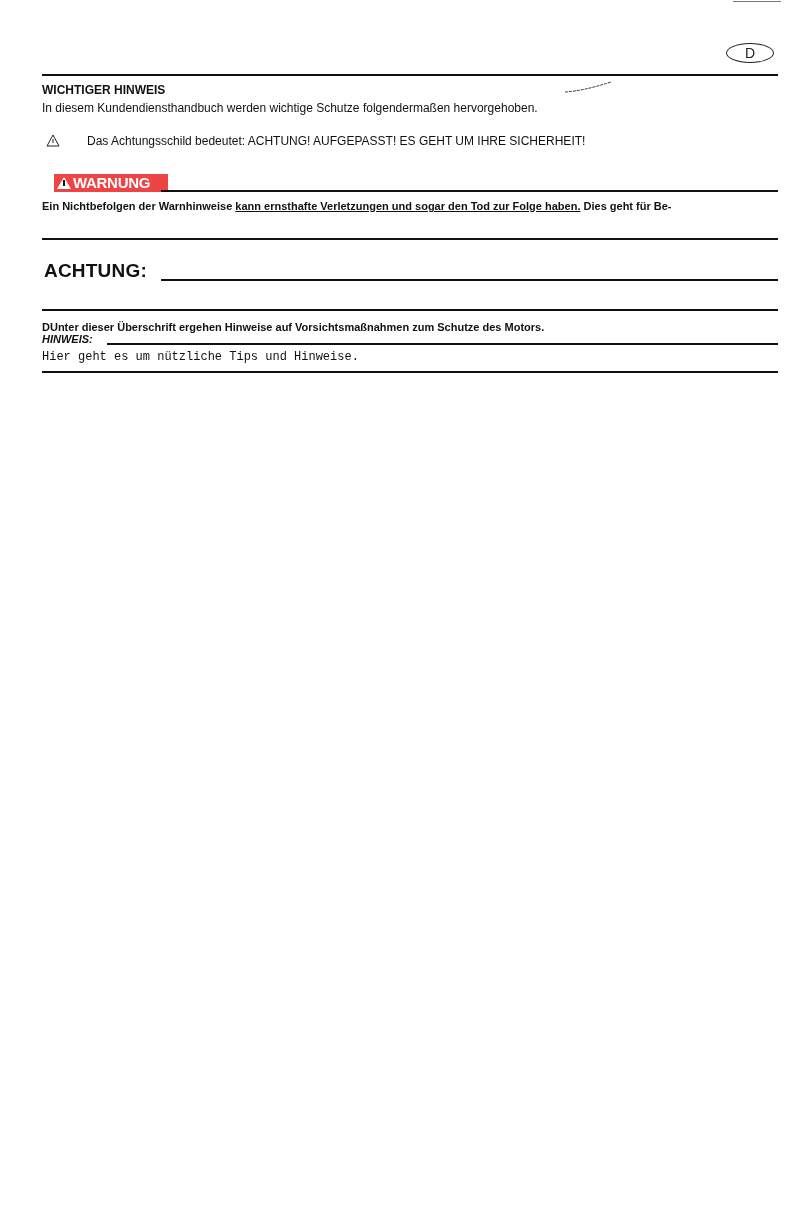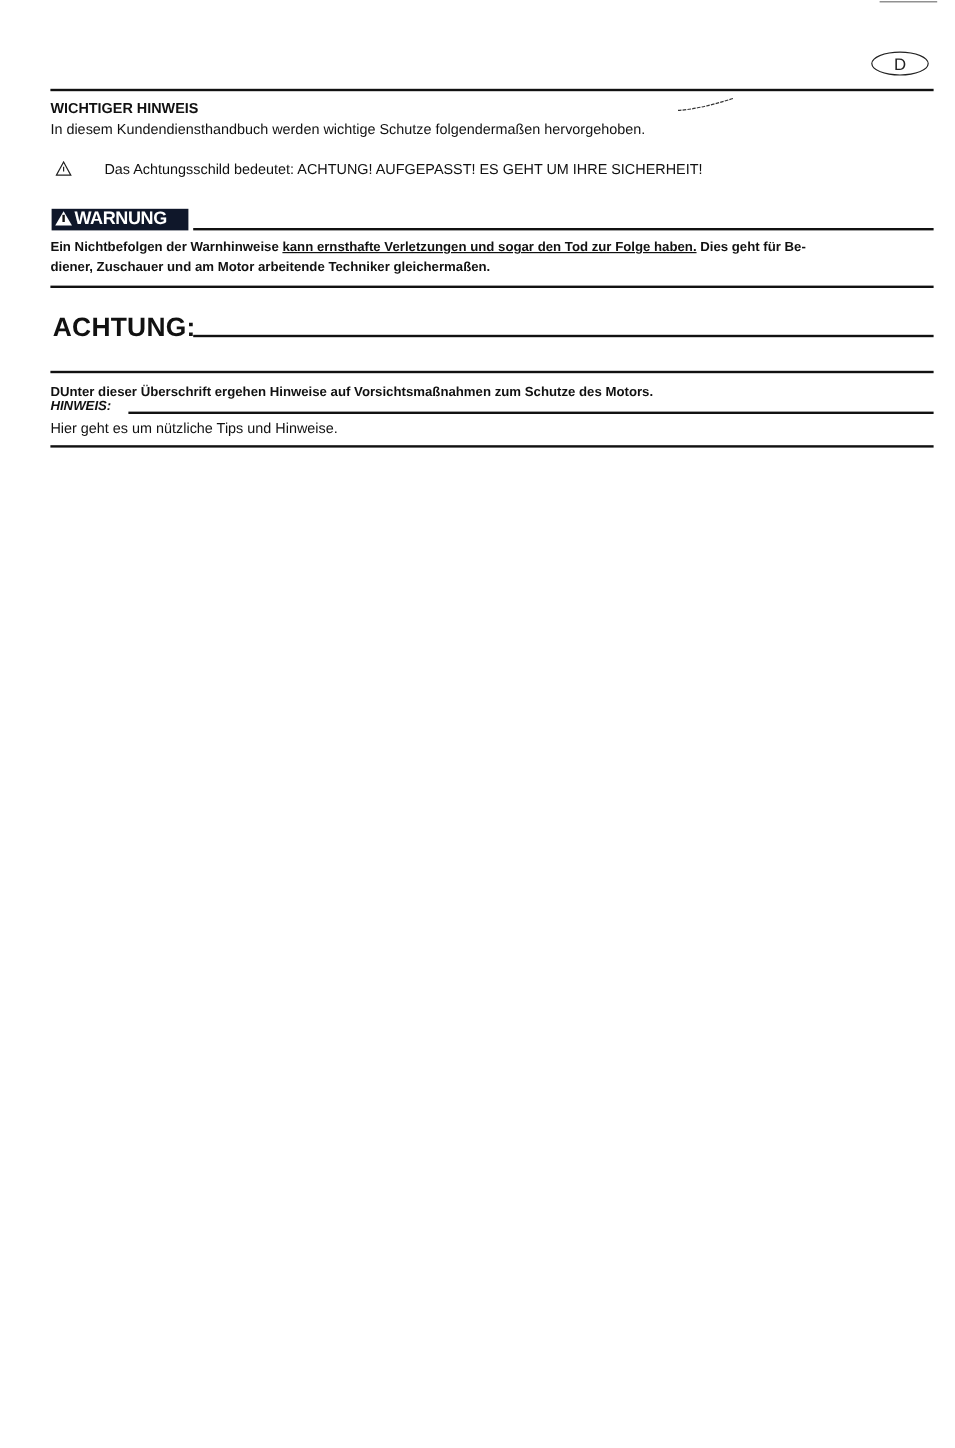--- a/index.html
+++ b/index.html
@@ -6,28 +6,28 @@
   body { width: 796px; height: 1207px; position: relative; overflow: hidden;
          font-family: "Liberation Sans", "DejaVu Sans", sans-serif; color: #111; }
   .abs { position: absolute; }
   .topmark { left: 733px; top: 1px; width: 48px; height: 1px; background: #777; }
   .lang-badge { left: 726px; top: 43px; width: 46px; height: 18px; border: 1px solid #222;
                 border-radius: 50%; font-size: 14px; text-align: center; line-height: 18px; color:#222; }
   .rule { left: 42px; width: 736px; height: 2px; background: #111; }
   .section-title { font-weight: bold; font-size: 12px; }
   .body-text { font-size: 12px; }
   .bold-text { font-weight: bold; font-size: 11px; line-height: 17px; }
-  .warn-box { left: 43px; top: 174px; width: 114px; height: 18px; background: #0f172a; color: #fff;
+  .warn-box { left: 54px; top: 174px; width: 114px; height: 18px; background: #ef4444; color: #fff;
               font-weight: bold; font-size: 15px; line-height: 18px; padding-left: 3px; box-sizing: border-box;
               letter-spacing: -0.3px; }
   .warn-tri { display:inline-block; width:0; height:0; border-left:7px solid transparent; border-right:7px solid transparent;
               border-bottom:12px solid #fff; position:relative; top:1px; margin-right:2px; }
   .warn-tri-mark { position:absolute; left:-1px; top:3px; width:2px; height:6px; background:#111; }
   u.ul { text-decoration: underline; margin-top: 24px; }
-  .achtung { left: 44px; top: 260px; font-size: 22px; font-weight: bold; letter-spacing: 0.2px; }
+  .achtung { left: 44px; top: 260px; font-size: 19px; font-weight: bold; letter-spacing: 0.2px; }
   .hinweis { left: 42px; top: 333px; font-size: 11px; font-weight: bold; font-style: italic; }
   .squiggle { left: 563px; top: 80px; width: 50px; height: 14px; }
 </style>
 </head>
 <body>
 
 <div class="abs topmark"></div>
 <div class="abs lang-badge">D</div>
 
 <div class="abs rule" style="top:74px;"></div>
@@ -43,25 +43,24 @@
   <line x1="7" y1="5" x2="7" y2="9" stroke="#222" stroke-width="1"></line>
 </svg>
 <div class="abs body-text" style="left:87px; top:134px;">Das Achtungsschild bedeutet: ACHTUNG! AUFGEPASST! ES GEHT UM IHRE SICHERHEIT!</div>
 
 <div class="abs warn-box">
   <span class="warn-tri"><span class="warn-tri-mark"></span></span><span>WARNUNG</span>
 </div>
 <div class="abs rule" style="left:161px; width:617px; top:190px;"></div>
 <div class="abs bold-text" style="left:42px; top:198px;">
   <span>Ein Nichtbefolgen der Warnhinweise </span><u class="ul">kann ernsthafte Verletzungen und sogar den Tod zur Folge haben.</u><span> Dies geht für Be-</span><br>
-  <span>diener, Zuschauer und am Motor arbeitende Techniker gleichermaßen.</span>
 </div>
 <div class="abs rule" style="top:238px;"></div>
 
 <div class="abs achtung">ACHTUNG:</div>
 <div class="abs rule" style="left:161px; width:617px; top:279px;"></div>
 <div class="abs bold-text" style="left:42px; top:287px;margin-top:32px;">DUnter dieser Überschrift ergehen Hinweise auf Vorsichtsmaßnahmen zum Schutze des Motors.</div>
 <div class="abs rule" style="top:309px;"></div>
 
 <div class="abs hinweis">HINWEIS:</div>
 <div class="abs rule" style="left:107px; width:671px; top:343px;"></div>
-<div class="abs body-text" style="left:42px; top:350px;">Hier geht es um nützliche Tips und Hinweise.</div>
+<div class="abs body-text" style="left:42px; top:350px;font-family:Liberation Mono, monospace;">Hier geht es um nützliche Tips und Hinweise.</div>
 <div class="abs rule" style="top:371px;"></div>
 
 </body></html>

